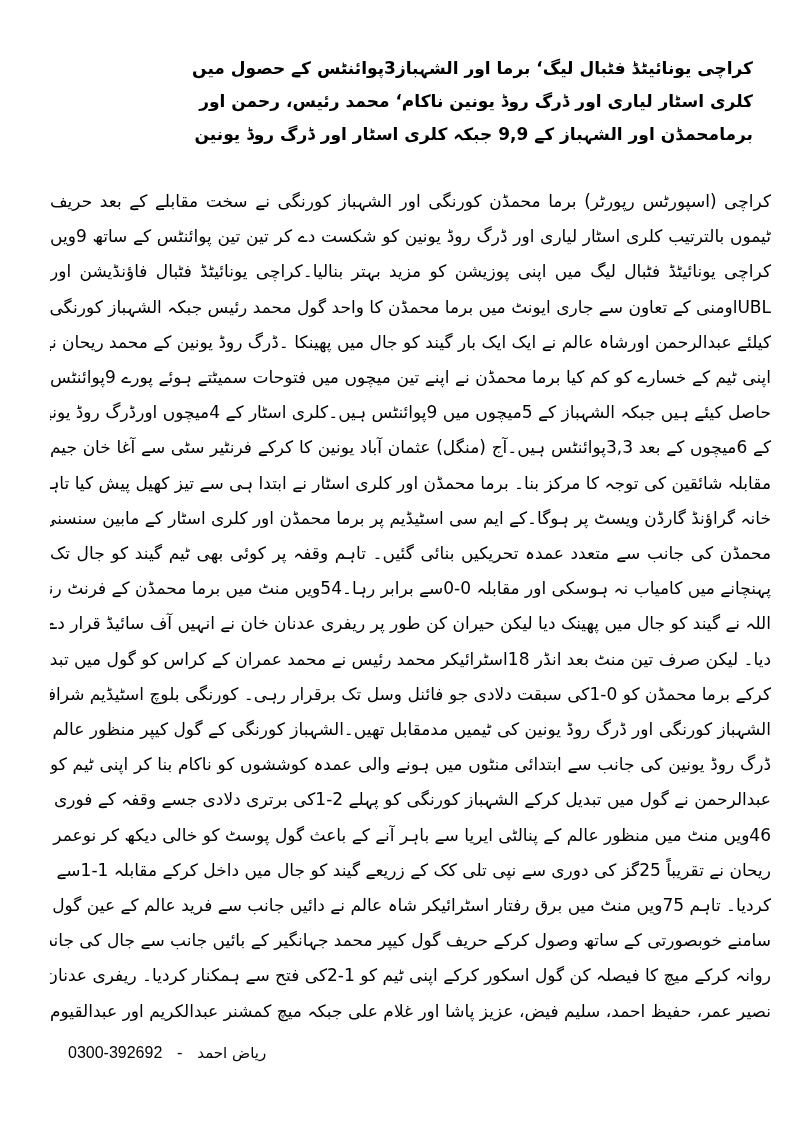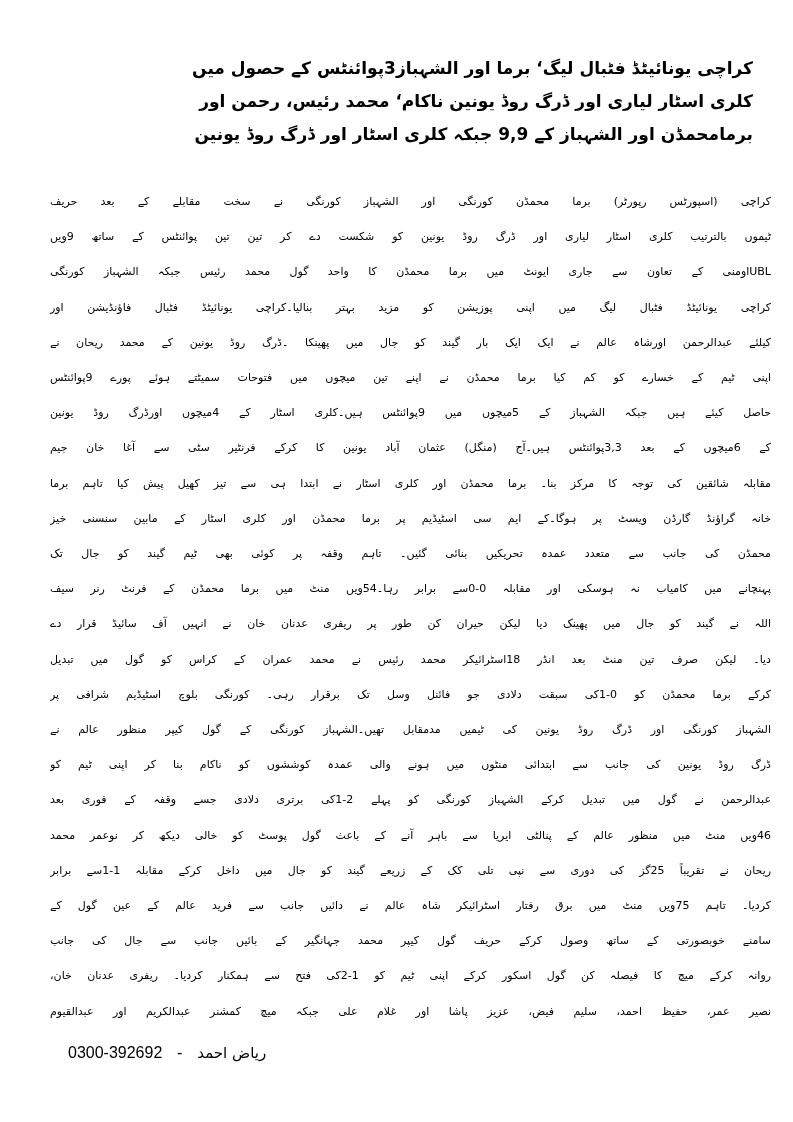--- a/index.html
+++ b/index.html
@@ -41,21 +41,21 @@
     .body-text {
       position: absolute;
       left: 50px;
       right: 22px;
       top: 184px;
       direction: rtl;
       text-align: right;
     }
     .body-line {
       display: block;
-      font-size: 11px;
+      font-size: 17px;
       line-height: 35.2px;
       white-space: nowrap;
       overflow: hidden;
       text-align: justify;
       text-align-last: justify;
     }
     .body-line.last {
       text-align-last: right;
     }
     .byline {
@@ -77,22 +77,22 @@
 
   <div class="headline">
     <span class="headline-line">کراچی یونائیٹڈ فٹبال لیگ‘ برما اور الشہباز3پوائنٹس کے حصول میں کامیاب</span>
     <span class="headline-line">کلری اسٹار لیاری اور ڈرگ روڈ یونین ناکام‘ محمد رئیس، رحمن اور شاہ عالم نے گول بنائے</span>
     <span class="headline-line">برمامحمڈن اور الشہباز کے 9,9 جبکہ کلری اسٹار اور ڈرگ روڈ یونین کے 3,3پوائنٹس ہیں</span>
   </div>
 
   <div class="body-text">
     <span class="body-line">کراچی (اسپورٹس رپورٹر) برما محمڈن کورنگی اور الشہباز کورنگی نے سخت مقابلے کے بعد حریف</span>
     <span class="body-line">ٹیموں بالترتیب کلری اسٹار لیاری اور ڈرگ روڈ یونین کو شکست دے کر تین تین پوائنٹس کے ساتھ 9ویں</span>
+    <span class="body-line">کراچی یونائیٹڈ فٹبال لیگ میں اپنی پوزیشن کو مزید بہتر بنالیا۔کراچی یونائیٹڈ فٹبال فاؤنڈیشن اور</span>
     <span class="body-line">UBLاومنی کے تعاون سے جاری ایونٹ میں برما محمڈن کا واحد گول محمد رئیس جبکہ الشہباز کورنگی</span>
-    <span class="body-line">کراچی یونائیٹڈ فٹبال لیگ میں اپنی پوزیشن کو مزید بہتر بنالیا۔کراچی یونائیٹڈ فٹبال فاؤنڈیشن اور</span>
     <span class="body-line">کیلئے عبدالرحمن اورشاہ عالم نے ایک ایک بار گیند کو جال میں پھینکا ۔ڈرگ روڈ یونین کے محمد ریحان نے</span>
     <span class="body-line">اپنی ٹیم کے خسارے کو کم کیا برما محمڈن نے اپنے تین میچوں میں فتوحات سمیٹتے ہوئے پورے 9پوائنٹس</span>
     <span class="body-line">حاصل کیئے ہیں جبکہ الشہباز کے 5میچوں میں 9پوائنٹس ہیں۔کلری اسٹار کے 4میچوں اورڈرگ روڈ یونین</span>
     <span class="body-line">کے 6میچوں کے بعد 3,3پوائنٹس ہیں۔آج (منگل) عثمان آباد یونین کا کرکے فرنٹیر سٹی سے آغا خان جیم</span>
     <span class="body-line">مقابلہ شائقین کی توجہ کا مرکز بنا۔ برما محمڈن اور کلری اسٹار نے ابتدا ہی سے تیز کھیل پیش کیا تاہم برما</span>
     <span class="body-line">خانہ گراؤنڈ گارڈن ویسٹ پر ہوگا۔کے ایم سی اسٹیڈیم پر برما محمڈن اور کلری اسٹار کے مابین سنسنی خیز</span>
     <span class="body-line">محمڈن کی جانب سے متعدد عمدہ تحریکیں بنائی گئیں۔ تاہم وقفہ پر کوئی بھی ٹیم گیند کو جال تک</span>
     <span class="body-line">پہنچانے میں کامیاب نہ ہوسکی اور مقابلہ 0-0سے برابر رہا۔54ویں منٹ میں برما محمڈن کے فرنٹ رنر سیف</span>
     <span class="body-line">اللہ نے گیند کو جال میں پھینک دیا لیکن حیران کن طور پر ریفری عدنان خان نے انہیں آف سائیڈ قرار دے</span>
     <span class="body-line">دیا۔ لیکن صرف تین منٹ بعد انڈر 18اسٹرائیکر محمد رئیس نے محمد عمران کے کراس کو گول میں تبدیل</span>

